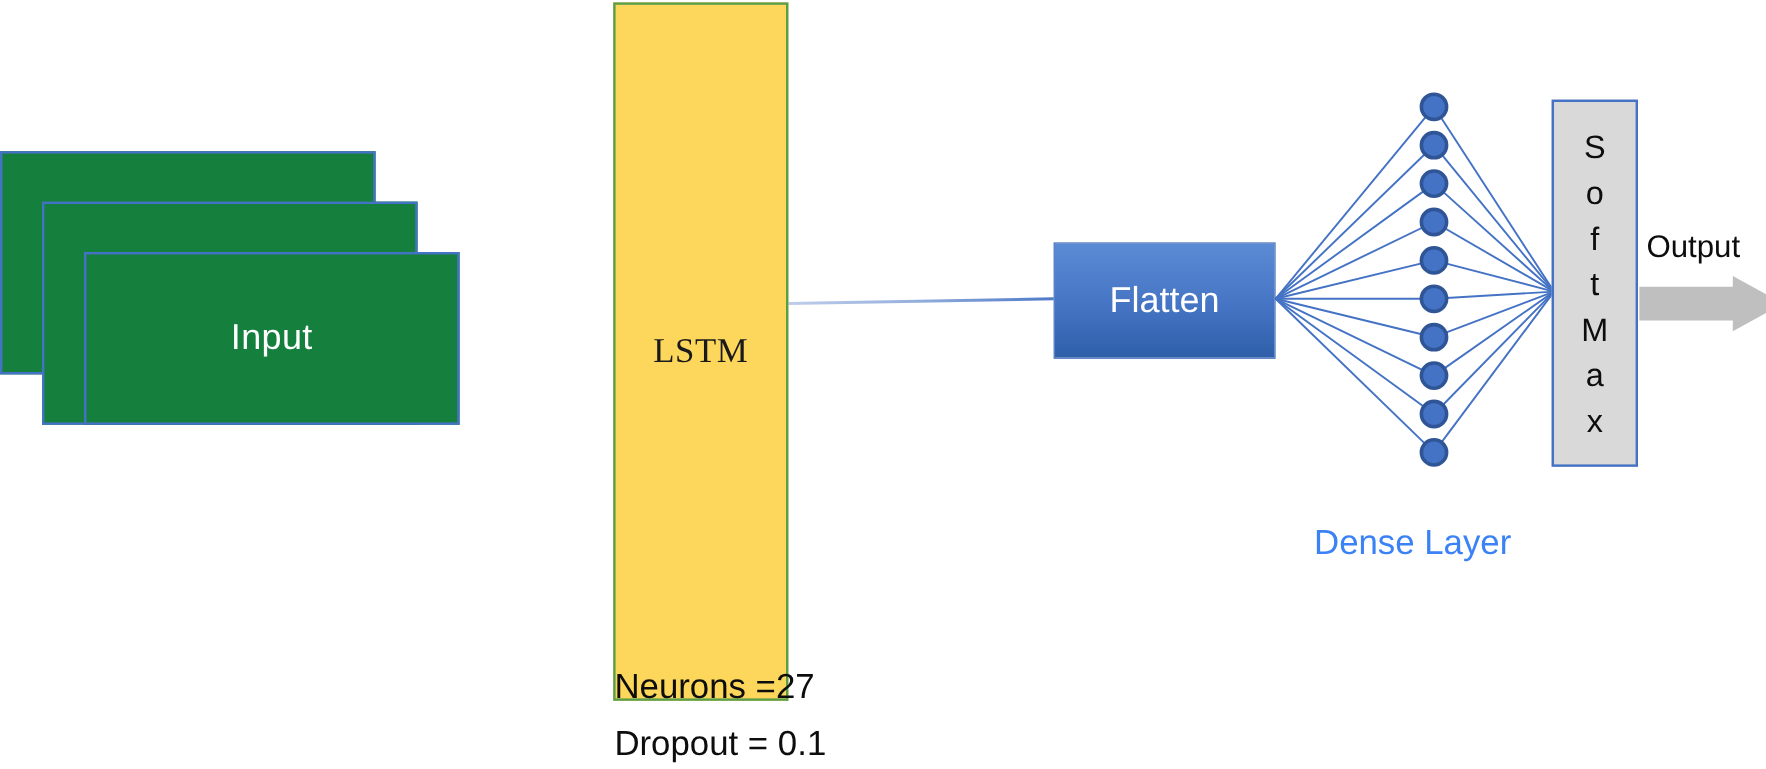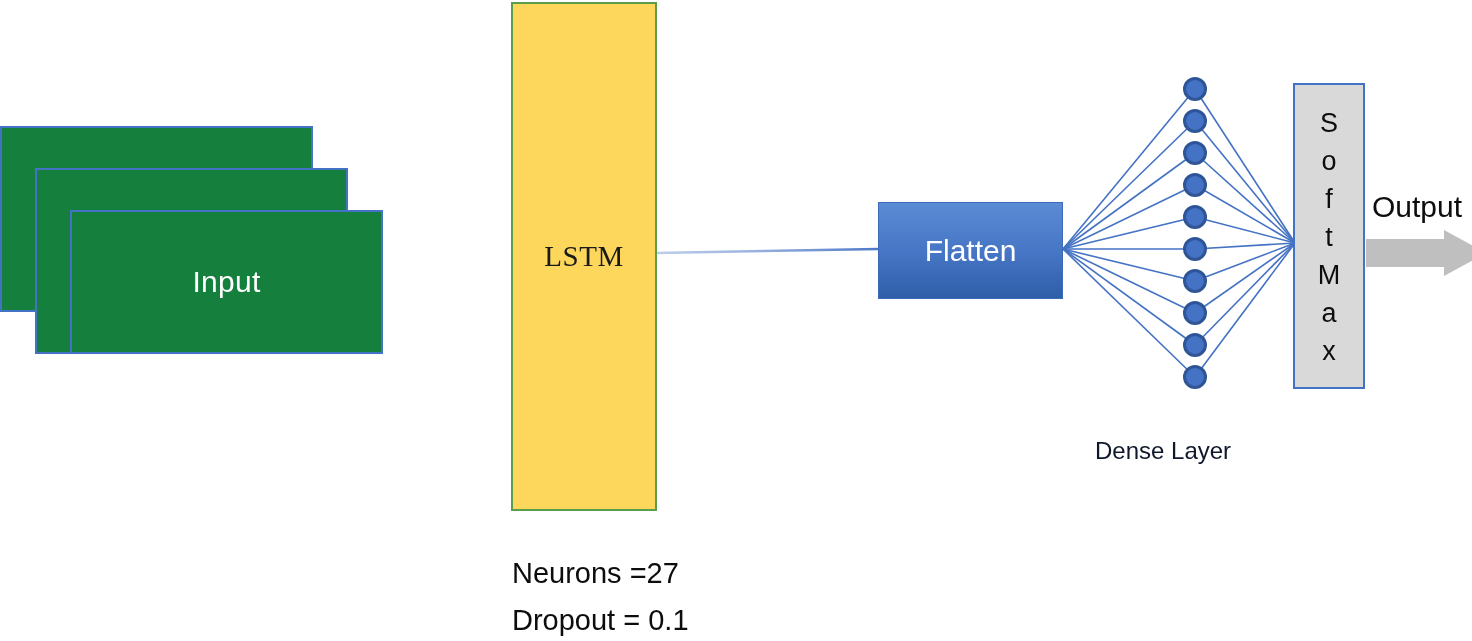--- a/index.html
+++ b/index.html
@@ -46,21 +46,21 @@
     font-family: "Liberation Sans", sans-serif;
     letter-spacing: 0.3px;
   }
 
   
   #lstm-block {
     position: absolute;
     left: 511px;
     top: 2px;
     width: 146px;
-    height: 509px;
+    height: 582px;
     background: #FCD75B;
     border: 2px solid #5B9E4A;
     box-sizing: border-box;
     display: flex;
     align-items: center;
     justify-content: center;
   }
   #lstm-label {
     color: #1a1a1a;
     font-size: 29px;
@@ -108,22 +108,22 @@
     border-radius: 50%;
     background: #4472C4;
     border: 3px solid #2F5597;
     box-sizing: border-box;
   }
 
   
   .dense-caption {
     position: absolute;
     left: 1095px;
-    color: #0f172a;
-    font-size: 24px;
+    color: #3b82f6;
+    font-size: 29px;
     font-family: "Liberation Sans", sans-serif;
     white-space: nowrap;
   }
   .dense-caption.line1 { top: 437px; }
   .dense-caption.line2 { top: 483px; }
 
   
   #softmax-block {
     position: absolute;
     left: 1293px;
@@ -145,21 +145,21 @@
     line-height: 38px;
     font-family: "Liberation Sans", sans-serif;
   }
 
   
   #output-label {
     position: absolute;
     left: 1372px;
     top: 190px;
     color: #0d0d0d;
-    font-size: 30px;
+    font-size: 26px;
     font-family: "Liberation Sans", sans-serif;
     white-space: nowrap;
   }
   #output-arrow {
     position: absolute;
     left: 1366px;
     top: 230px;
     width: 120px;
     height: 46px;
   }

